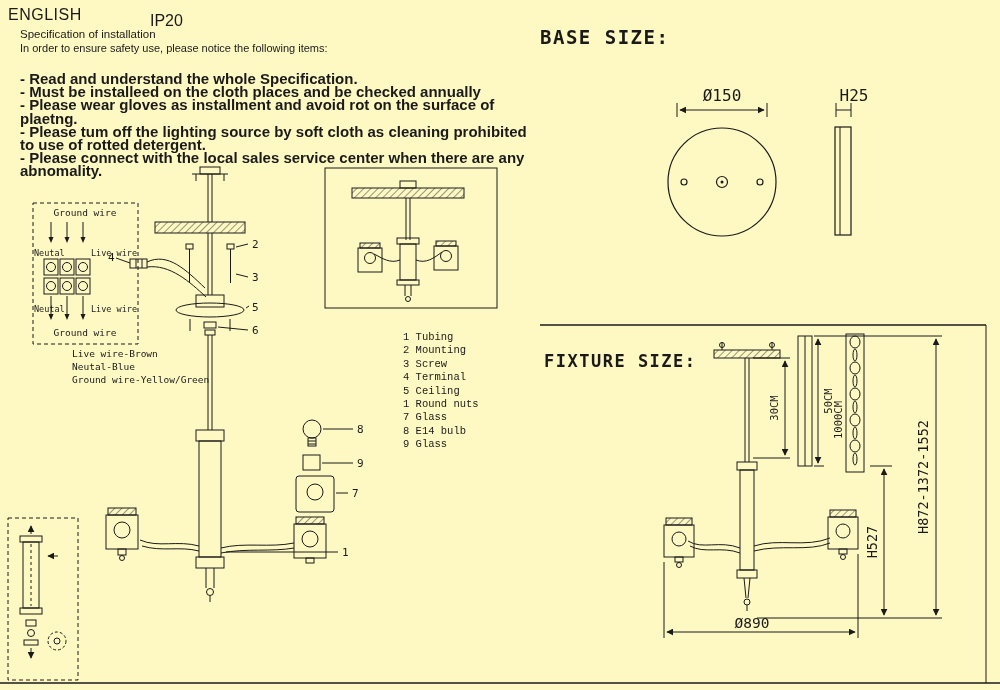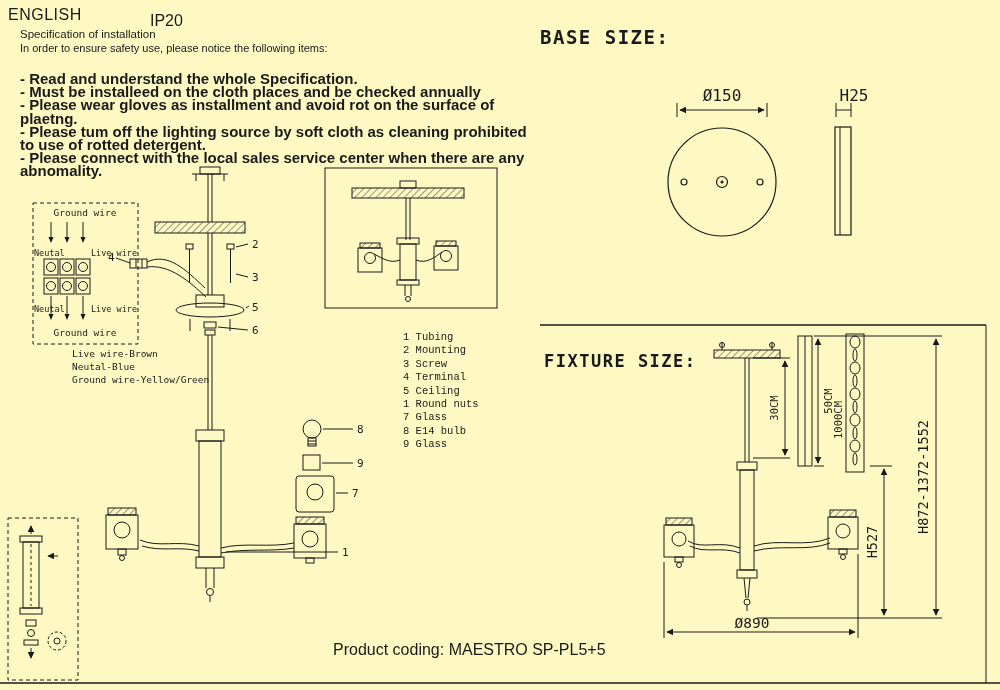--- a/index.html
+++ b/index.html
@@ -55,21 +55,20 @@
     <div>8 E14 bulb</div>
     <div>9 Glass</div>
   </div>
 
   <div class="abs legend">
     <div>Live wire-Brown</div>
     <div>Neutal-Blue</div>
     <div>Ground wire-Yellow/Green</div>
   </div>
 
-  <div class="abs product-coding">Product coding: MAESTRO SP-PL5+5</div>
 
   <svg class="art" width="1000" height="690" viewBox="0 0 1000 690">
     <defs>
       <marker id="arr" viewBox="0 0 10 10" refX="9" refY="5" markerWidth="7" markerHeight="7" orient="auto-start-reverse">
         <path d="M0,0 L10,5 L0,10 z" fill="#1a1a1a"></path>
       </marker>
       <pattern id="hatch" width="5" height="5" patternUnits="userSpaceOnUse" patternTransform="rotate(45)">
         <line x1="0" y1="0" x2="0" y2="5" stroke="#333" stroke-width="1"></line>
       </pattern>
     </defs>

